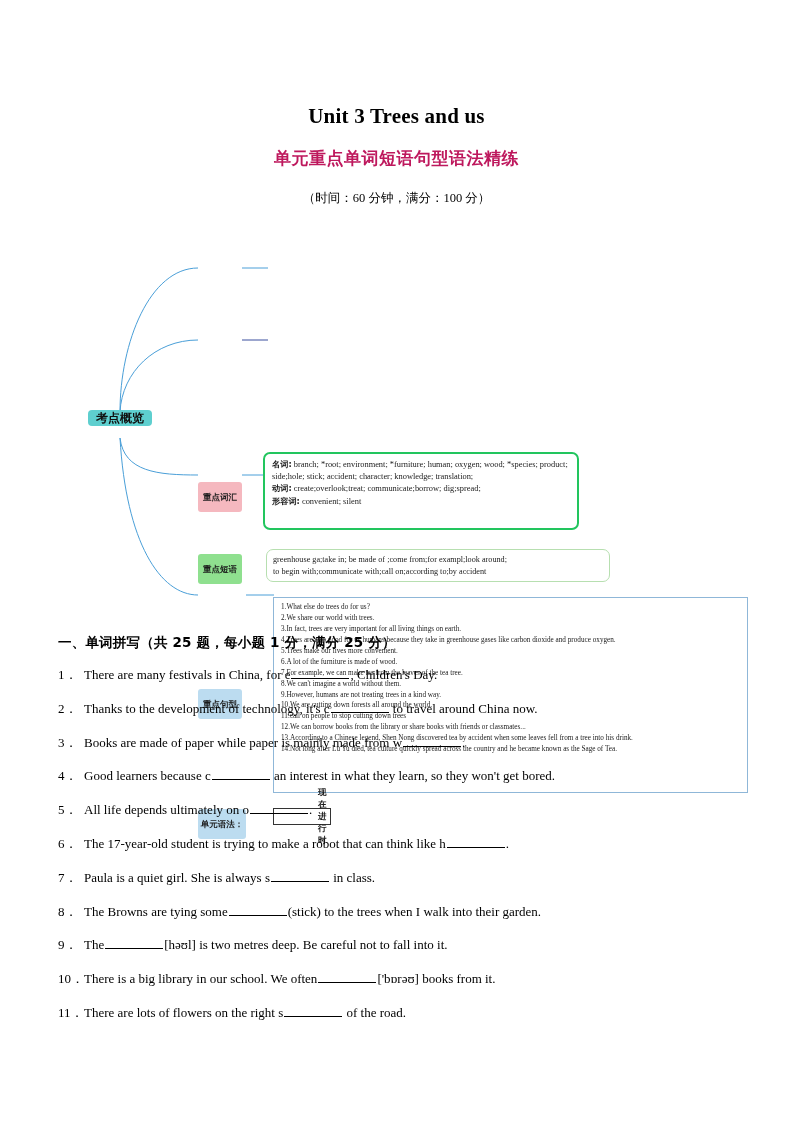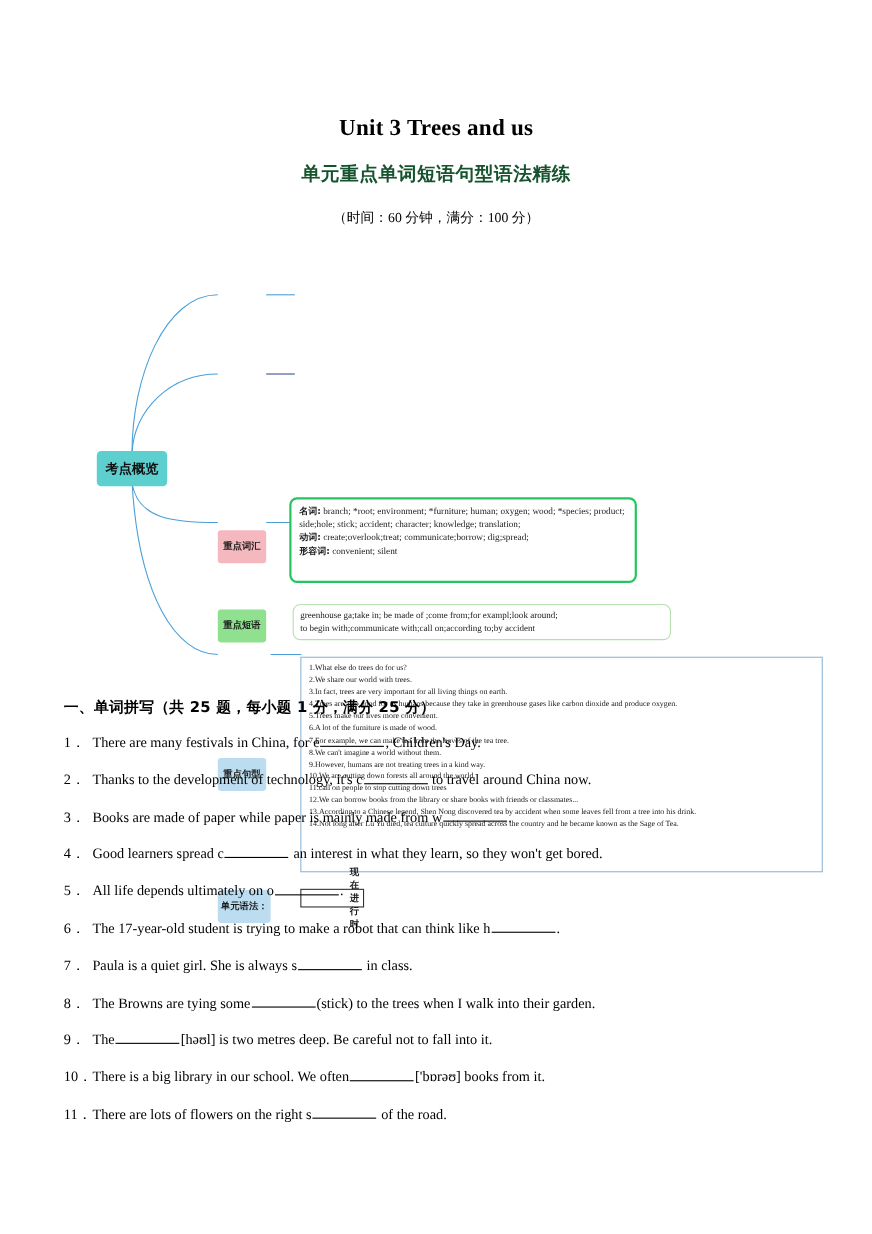--- a/index.html
+++ b/index.html
@@ -33,21 +33,21 @@
     position: absolute;
     top: 104px;
     left: 0;
     right: 0;
   }
   .doc-subtitle {
     text-align: center;
     font-family: "DejaVu Sans", sans-serif;
     font-weight: bold;
     font-size: 17px;
-    color: #14532d;
+    color: #be185d;
     position: absolute;
     top: 147px;
     left: 0;
     right: 0;
     letter-spacing: 0.5px;
   }
   .doc-meta {
     text-align: center;
     font-family: "Liberation Serif", serif;
     font-size: 12.5px;
@@ -81,21 +81,21 @@
     display: flex;
     align-items: center;
     justify-content: center;
     line-height: 1;
     white-space: nowrap;
   }
   .mm-root {
     left: 88px;
     top: 188px;
     width: 64px;
-    height: 32px;
+    height: 16px;
     background: #5ecfcf;
     border-radius: 4px;
     font-size: 12px;
     color: #111;
   }
   .mm-l1 {
     font-size: 8.5px;
     border-radius: 3px;
     height: 30px;
     width: 44px;
@@ -288,21 +288,21 @@
       <div class="qrow">
         <span class="qnum">2．</span>
         <span class="qtext"><span>Thanks to the development of technology, it's c</span><span class="blank"></span><span> to travel around China now.</span></span>
       </div>
       <div class="qrow">
         <span class="qnum">3．</span>
         <span class="qtext"><span>Books are made of paper while paper is mainly made from w</span><span class="blank"></span><span>.</span></span>
       </div>
       <div class="qrow">
         <span class="qnum">4．</span>
-        <span class="qtext"><span>Good learners spread c</span><span class="blank"></span><span> an interest in what they learn, so they won't get bored.</span></span>
+        <span class="qtext"><span>Good learners because c</span><span class="blank"></span><span> an interest in what they learn, so they won't get bored.</span></span>
       </div>
       <div class="qrow">
         <span class="qnum">5．</span>
         <span class="qtext"><span>All life depends ultimately on o</span><span class="blank"></span><span>.</span></span>
       </div>
       <div class="qrow">
         <span class="qnum">6．</span>
         <span class="qtext"><span>The 17-year-old student is trying to make a robot that can think like h</span><span class="blank"></span><span>.</span></span>
       </div>
       <div class="qrow">

